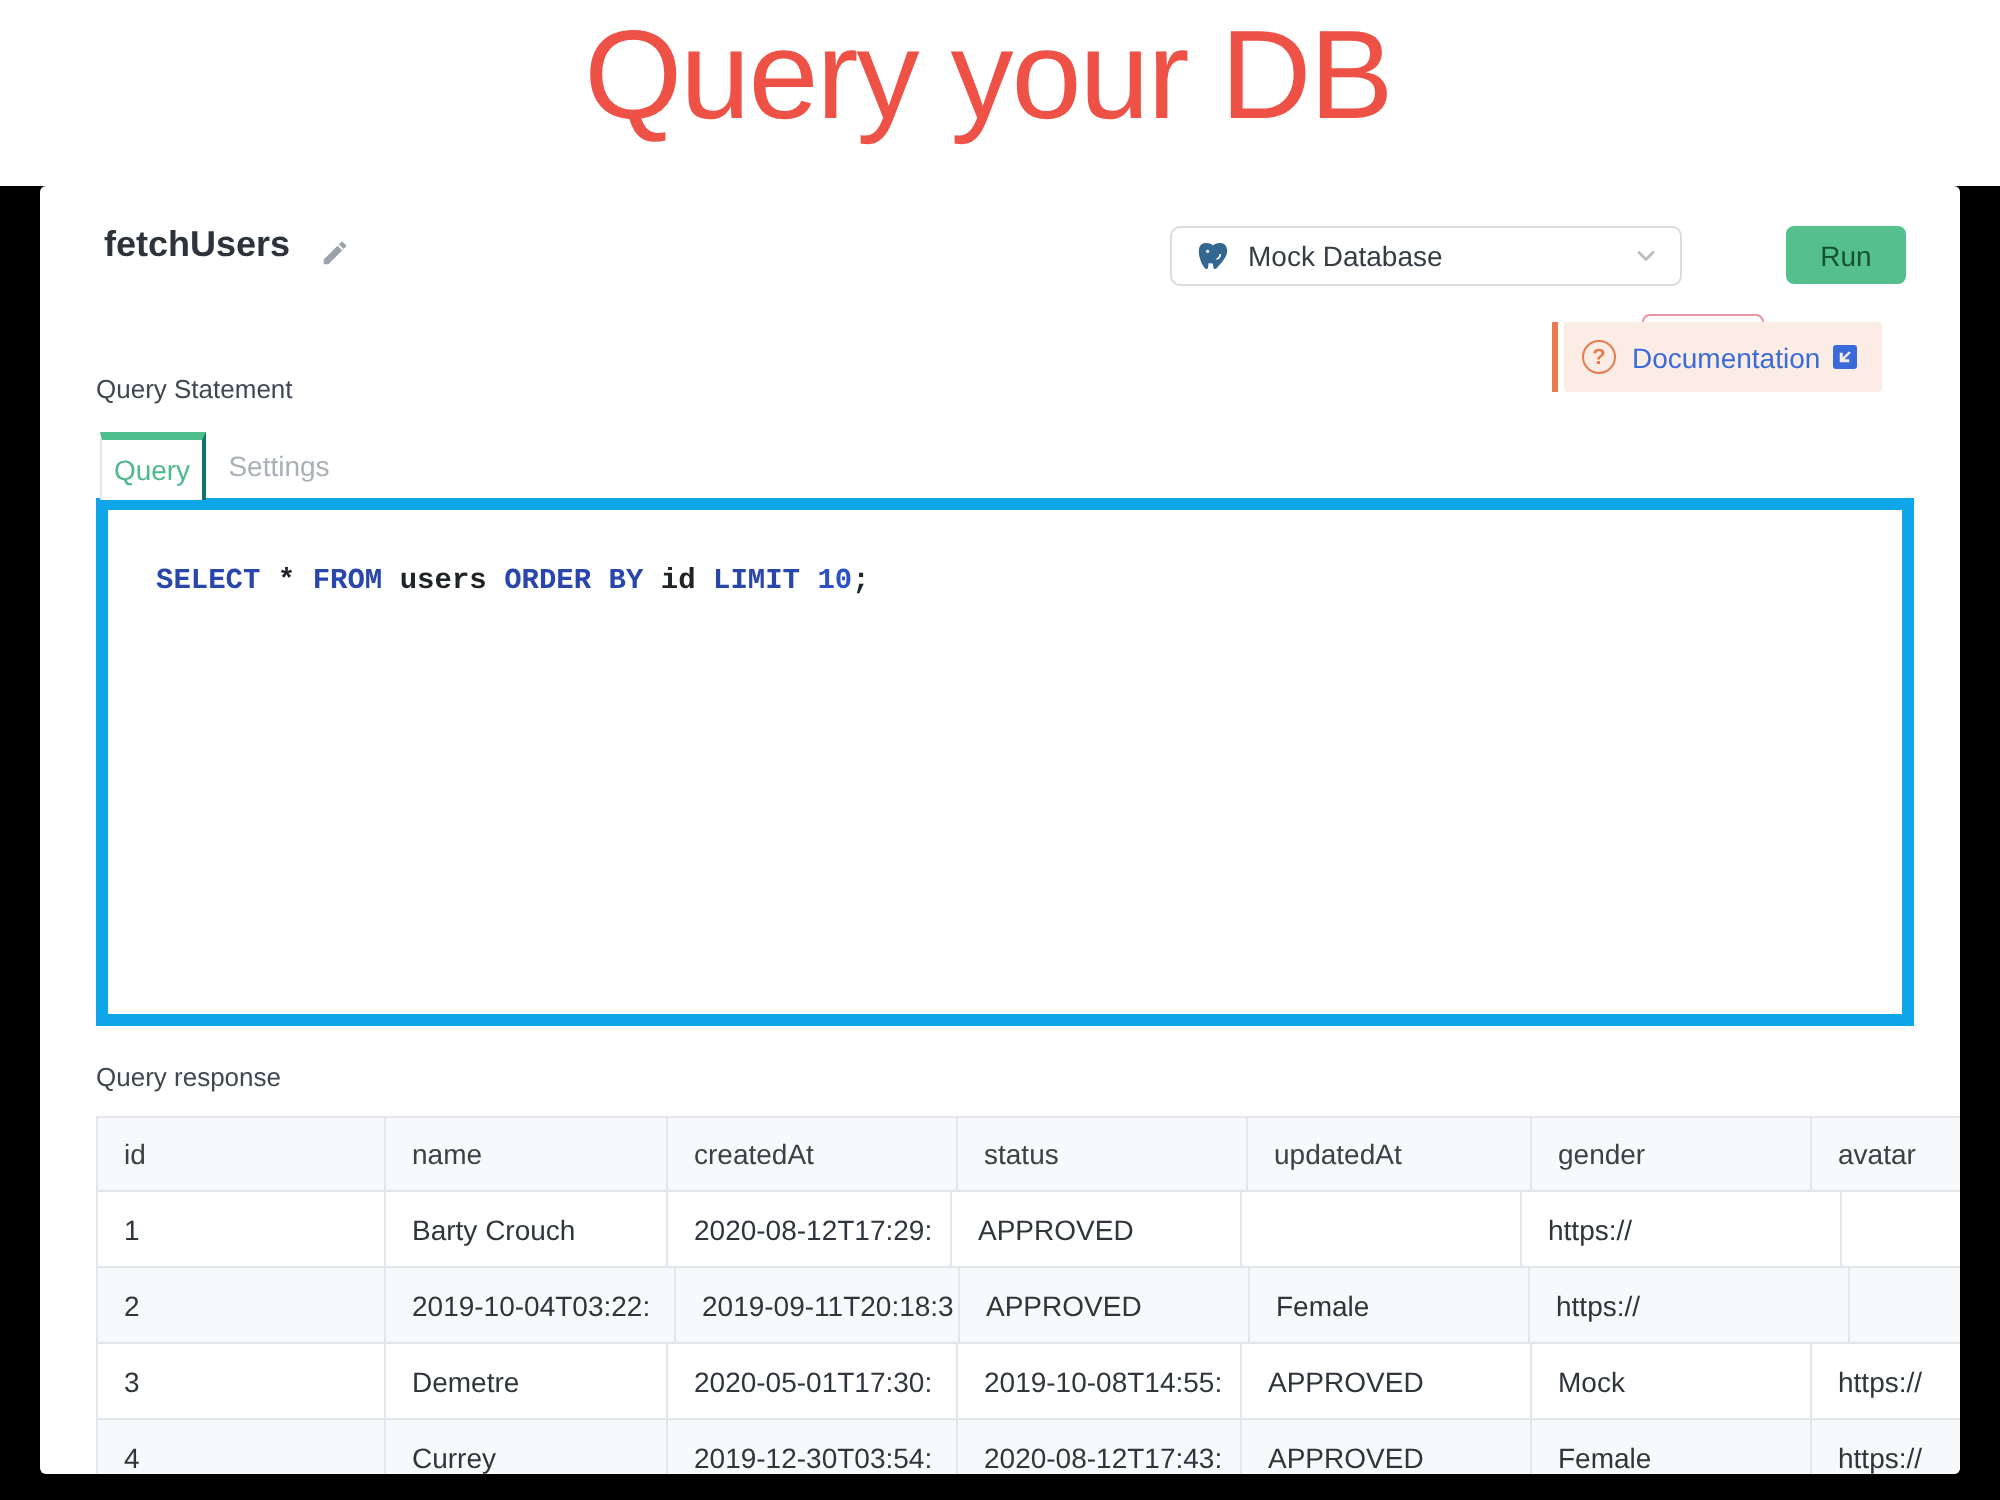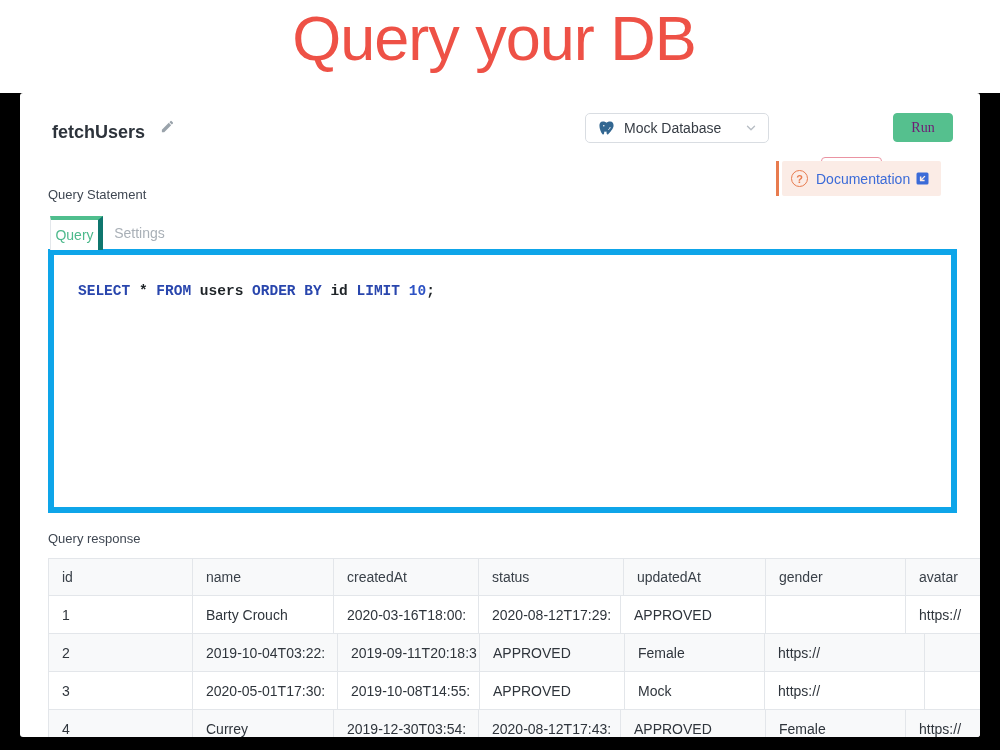--- a/index.html
+++ b/index.html
@@ -13,37 +13,37 @@
   }
 
   .frame{ position:absolute; left:0; top:93px; width:1000px; height:657px; background:#000; }
 
   .card{
     position:absolute; left:20px; top:93px; width:960px; height:644px;
     background:#fff; border-radius:3px; overflow:hidden;
   }
 
   
-  .query-name{ position:absolute; left:32px; top:19px; font-size:18px; font-weight:700; color:#2d333b;margin-top:10px; }
+  .query-name{ position:absolute; left:32px; top:19px; font-size:18px; font-weight:700; color:#2d333b; }
   .pencil{ position:absolute; left:140px; top:26px; width:15px; height:15px; cursor:pointer; }
   .pencil svg{ width:15px; height:15px; fill:#9aa3ab; }
 
   .resource-select{
-    position:absolute; left:565px; top:20px; width:184px; height:30px;
+    position:absolute; left:565px; top:20px; width:256px; height:30px;
     border:1px solid #d9dde2; border-radius:5px; background:#fff;
     display:flex; align-items:center; padding:0 10px 0 12px; cursor:pointer;
   }
   .resource-select .pg{ width:17px; height:17px; flex:0 0 auto; }
   .resource-select .val{ margin-left:9px; font-size:14px; color:#363c44; flex:1 1 auto; }
   .resource-select .chev{ width:14px; height:14px; }
 
   .btn{ position:absolute; top:20px; height:29px; border-radius:4px; font-size:14px;
         display:flex; align-items:center; justify-content:center; cursor:pointer; }
   .btn-delete{ left:801px; width:61px; background:#fff; border:1px solid #ea93a2; color:#dd4960;margin-top:44px; }
-  .btn-run{ left:873px; width:60px; background:#55c08e; border:1px solid #55c08e; color:#701a75;font-family:Liberation Serif, serif; }
+  .btn-run{ left:873px; width:60px; background:#55c08e; border:1px solid #55c08e; color:#14532d; }
 
   
   .docs-bar{ position:absolute; left:756px; top:68px; width:3px; height:35px; background:#e87b4e; }
   .docs-banner{
     position:absolute; left:762px; top:68px; width:159px; height:35px;
     background:#fbece6; border-radius:2px; display:flex; align-items:center;
     padding-left:9px; cursor:pointer;
   }
   .q-circle{
     width:17px; height:17px; border:1.5px solid #e87b4e; border-radius:50%;
@@ -61,21 +61,21 @@
   .editor-box{
     position:absolute; left:28px; top:156px; width:909px; height:264px;
     border:6px solid #0ea5e9; background:#fff;
   }
   .tab{
     position:absolute; font-size:14px; display:flex; align-items:center; justify-content:center;
     cursor:pointer;
   }
   .tab-query{
     left:30px; top:123px; width:53px; height:34px; background:#fff;
-    border-top:4px solid #4fbe8d; border-left:1px solid #e3e7eb; border-right:5px solid #0f766e;
+    border-top:4px solid #4fbe8d; border-left:1px solid #e3e7eb; border-right:2px solid #0f766e;
     color:#4db98c; z-index:2;
   }
   .tab-settings{ left:83px; top:123px; width:73px; height:33px; color:#a9b0b7; }
 
   .code-area{ position:absolute; left:0; top:0; width:100%; height:100%; padding:28px 0 0 24px;
               font-family:"Liberation Mono", monospace; font-size:14.5px; font-weight:700;
               white-space:pre; cursor:text; }
   .tok-kw{ color:#2946ad; }
   .tok-id{ color:#1f2428; }
   .tok-num{ color:#2d52c4; }
@@ -154,38 +154,38 @@
       <div class="td c2">createdAt</div>
       <div class="td c4">status</div>
       <div class="td c3">updatedAt</div>
       <div class="td c5">gender</div>
       <div class="td c6">avatar</div>
     </div>
 
     <div class="tr body">
       <div class="td c0">1</div>
       <div class="td c1">Barty Crouch</div>
-      <div class="td c2">2020-03-16T18:00:</div>
       <div class="td c3">2020-08-12T17:29:</div>
       <div class="td c4">APPROVED</div>
       <div class="td c5"></div>
       <div class="td c6">https://</div>
     </div>
 
     <div class="tr body alt">
       <div class="td c0">2</div>
       <div class="td c2">2019-10-04T03:22:</div>
       <div class="td c3">2019-09-11T20:18:3</div>
       <div class="td c4">APPROVED</div>
       <div class="td c5">Female</div>
       <div class="td c6">https://</div>
     </div>
 
     <div class="tr body">
       <div class="td c0">3</div>
+      <div class="td c1">Demetre</div>
       <div class="td c2">2020-05-01T17:30:</div>
       <div class="td c3">2019-10-08T14:55:</div>
       <div class="td c4">APPROVED</div>
       <div class="td c5">Mock</div>
       <div class="td c6">https://</div>
     </div>
 
     <div class="tr body alt">
       <div class="td c0">4</div>
       <div class="td c1">Currey</div>

